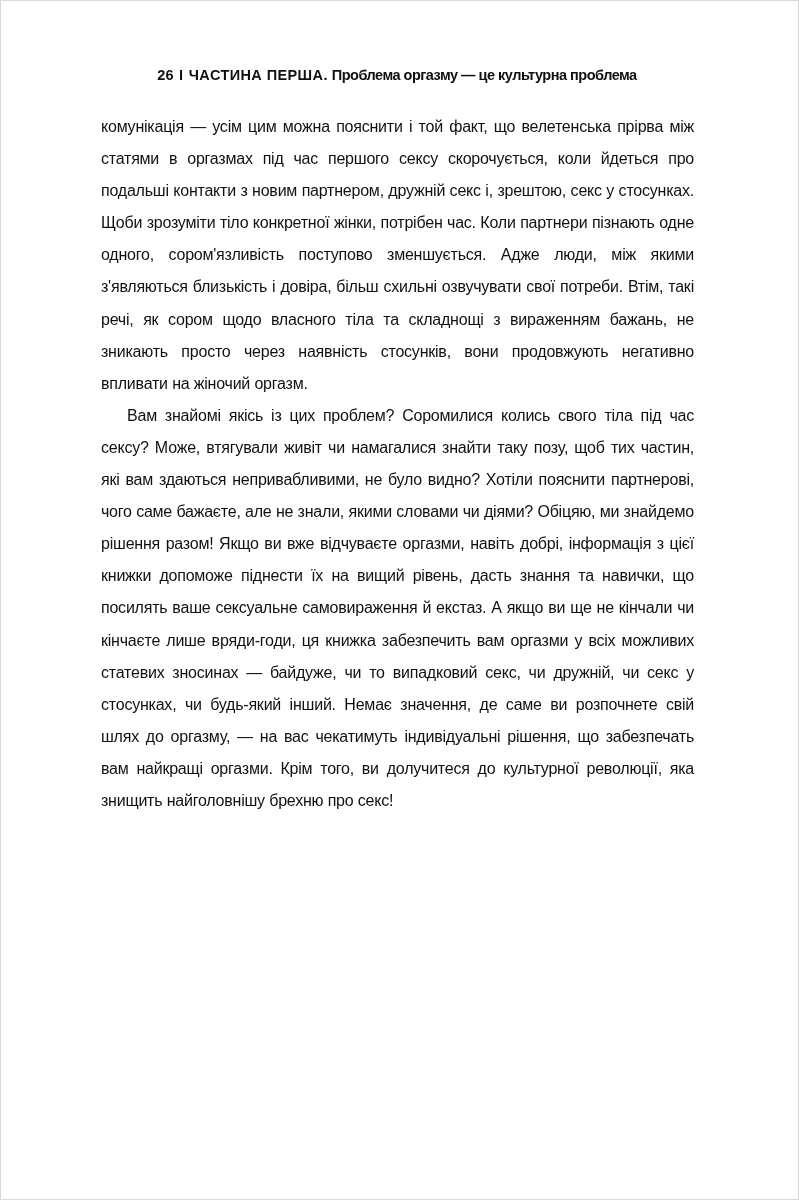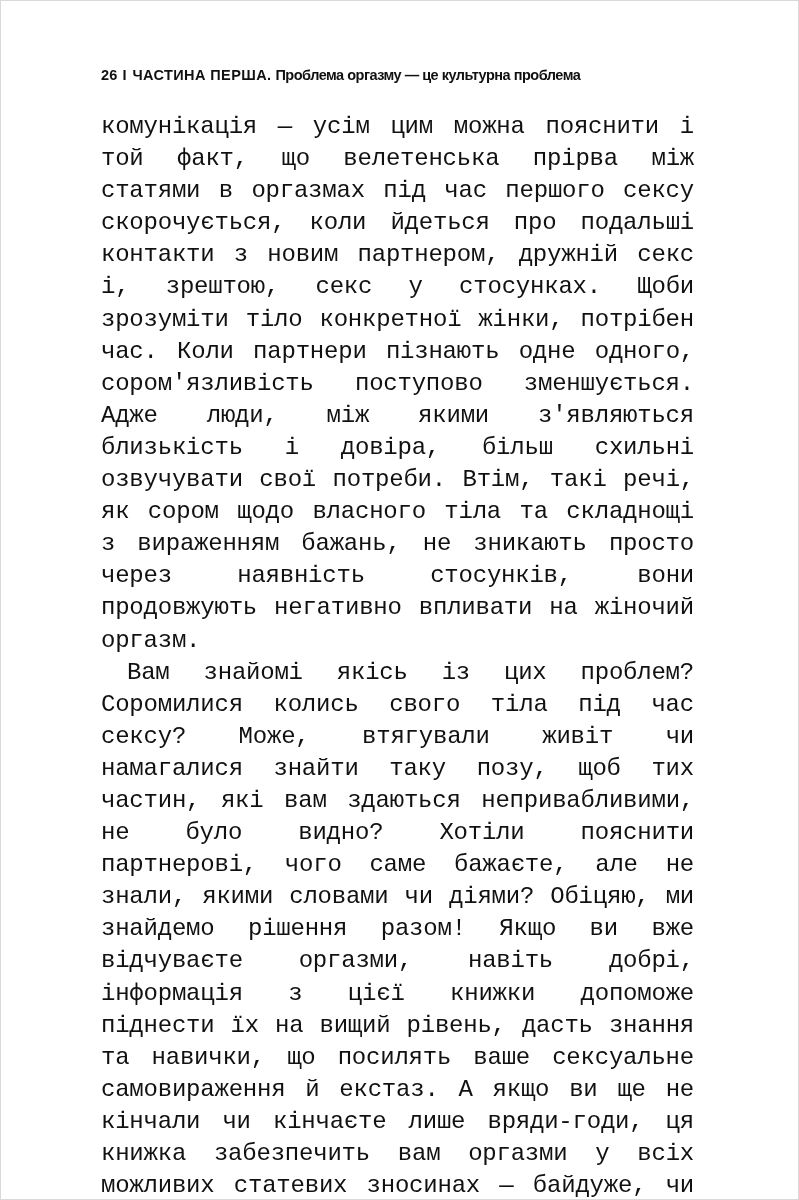--- a/index.html
+++ b/index.html
@@ -22,20 +22,21 @@
     position: absolute;
     left: 100px;
     top: 66px;
     width: 592px;
     font-family: "Liberation Sans", sans-serif;
     font-weight: bold;
     font-size: 14.5px;
     letter-spacing: -0.15px;
     color: #111111;
     white-space: nowrap;
+    text-align: center;
   }
 
   .running-head .folio {
     letter-spacing: 0.2px;
   }
 
   .running-head .sep {
     display: inline-block;
     padding: 0 6px 0 5px;
   }
@@ -50,22 +51,22 @@
 
   .textblock {
     position: absolute;
     left: 100px;
     top: 110px;
     width: 593px;
   }
 
   .textblock p {
     margin: 0;
-    font-family: Liberation Mono, monospace;
-    font-size: 24px;
+    font-family: Liberation Sans, sans-serif;
+    font-size: 16px;
     line-height: 32.1px;
     color: #111111;
     text-align: justify;
     text-justify: inter-word;
     word-spacing: 0.1px;
     letter-spacing: -0.22px;
     hyphens: manual;
     -webkit-hyphens: manual;
   }
 

